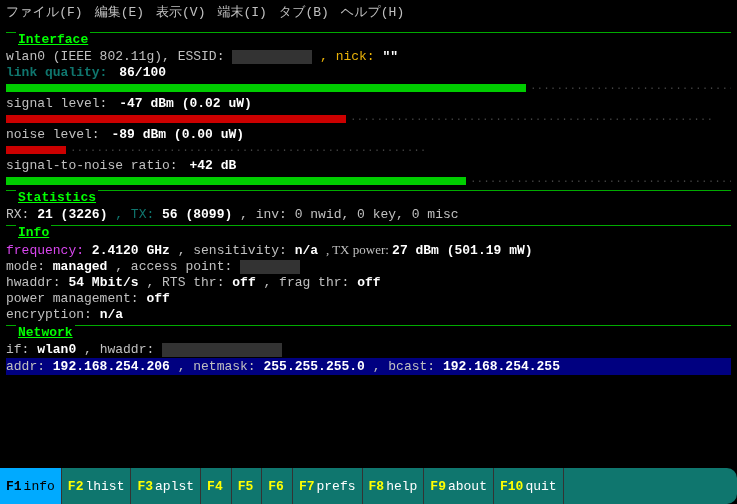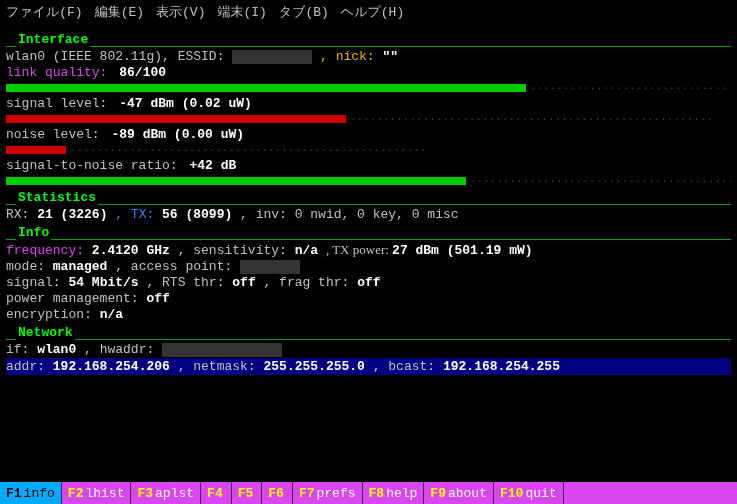--- a/index.html
+++ b/index.html
@@ -30,21 +30,22 @@
       background: #000;
       padding: 4px 6px;
       height: calc(504px - 24px - 22px);
       overflow: hidden;
     }
     .section-header {
       color: #00ff00;
       margin-top: 4px;
       margin-bottom: 2px;
       display: flex;
-      align-items: flex-end;
+      align-items: flex-start;
+      text-decoration: underline;
     }
     .section-header-line {
       height: 1px;
       background: #00aa00;
       flex: 1;
       margin-left: 2px;
     }
     .section-header-line-left {
       height: 1px;
       background: #00aa00;
@@ -68,24 +69,25 @@
     .bar-red {
       height: 8px;
       background: #cc0000;
       display: inline-block;
     }
     #statusbar {
       position: absolute;
       bottom: 0;
       left: 0;
       width: 737px;
-      height: 22px;
-      background: #d946ef;
+      height: 36px;
+      background: #0f766e;
       display: flex;
       align-items: stretch;
+      border-radius: 10px;
     }
     .status-btn {
       display: flex;
       align-items: center;
       padding: 0 6px;
       font-size: 13px;
       cursor: pointer;
       color: #ffffff;
       border-right: 1px solid #333;
     }
@@ -162,21 +164,21 @@
   </div>
   <div class="data-line">
     <span style="color:#c0c0c0;">wlan0 (IEEE 802.11g),  ESSID:</span>
     <span class="masked-box"></span>
     <span style="color:#eab308;">,  nick:</span>
     <span class="whitetext">""</span>
   </div>
 
 
   <div class="data-line">
-    <span style="color:#d946ef;">link quality:</span>
+    <span style="color:#0f766e;font-weight:bold;">link quality:</span>
     <span class="whitetext" style="margin-left:4px;">86/100</span>
   </div>
   <div class="bar-row">
     <div class="bar-green" style="width:520px;"></div>
     <div class="dotted-fill">···············································</div>
   </div>
 
   <div class="data-line">
     <span style="color:#c0c0c0;">signal level:</span>
     <span class="whitetext" style="margin-left:4px;">-47 dBm (0.02 uW)</span>
@@ -205,21 +207,21 @@
   </div>
 
   <div class="section-header" style="margin-top:3px;">
     <span class="section-header-line-left"></span>
     <span class="section-label">Statistics</span>
     <span class="section-header-line"></span>
   </div>
   <div class="data-line">
     <span style="color:#c0c0c0;">RX: </span>
     <span class="whitetext">21 (3226)</span>
-    <span style="color:#3b82f6;">,  TX: </span>
+    <span style="color:#0f766e;">,  TX: </span>
     <span class="whitetext">56 (8099)</span>
     <span style="color:#c0c0c0;">,  inv: 0 nwid, 0 key, 0 misc</span>
   </div>
 
   <div class="section-header" style="margin-top:3px;">
     <span class="section-header-line-left"></span>
     <span class="section-label">Info</span>
     <span class="section-header-line"></span>
   </div>
   <div class="data-line">
@@ -230,21 +232,21 @@
     <span style="color:#c0c0c0;font-family:Liberation Serif, serif;">,  TX power: </span>
     <span class="whitetext">27 dBm (501.19 mW)</span>
   </div>
   <div class="data-line">
     <span style="color:#c0c0c0;">mode: </span>
     <span class="whitetext">managed</span>
     <span style="color:#c0c0c0;">, access point: </span>
     <span class="masked-small"></span>
   </div>
   <div class="data-line">
-    <span style="color:#c0c0c0;">signal: </span>
+    <span style="color:#c0c0c0;">hwaddr: </span>
     <span class="whitetext">54 Mbit/s</span>
     <span style="color:#c0c0c0;">,  RTS thr: </span>
     <span class="whitetext">off</span>
     <span style="color:#c0c0c0;">,  frag thr: </span>
     <span class="whitetext">off</span>
   </div>
   <div class="data-line">
     <span style="color:#c0c0c0;">power management: </span>
     <span class="whitetext">off</span>
   </div>

